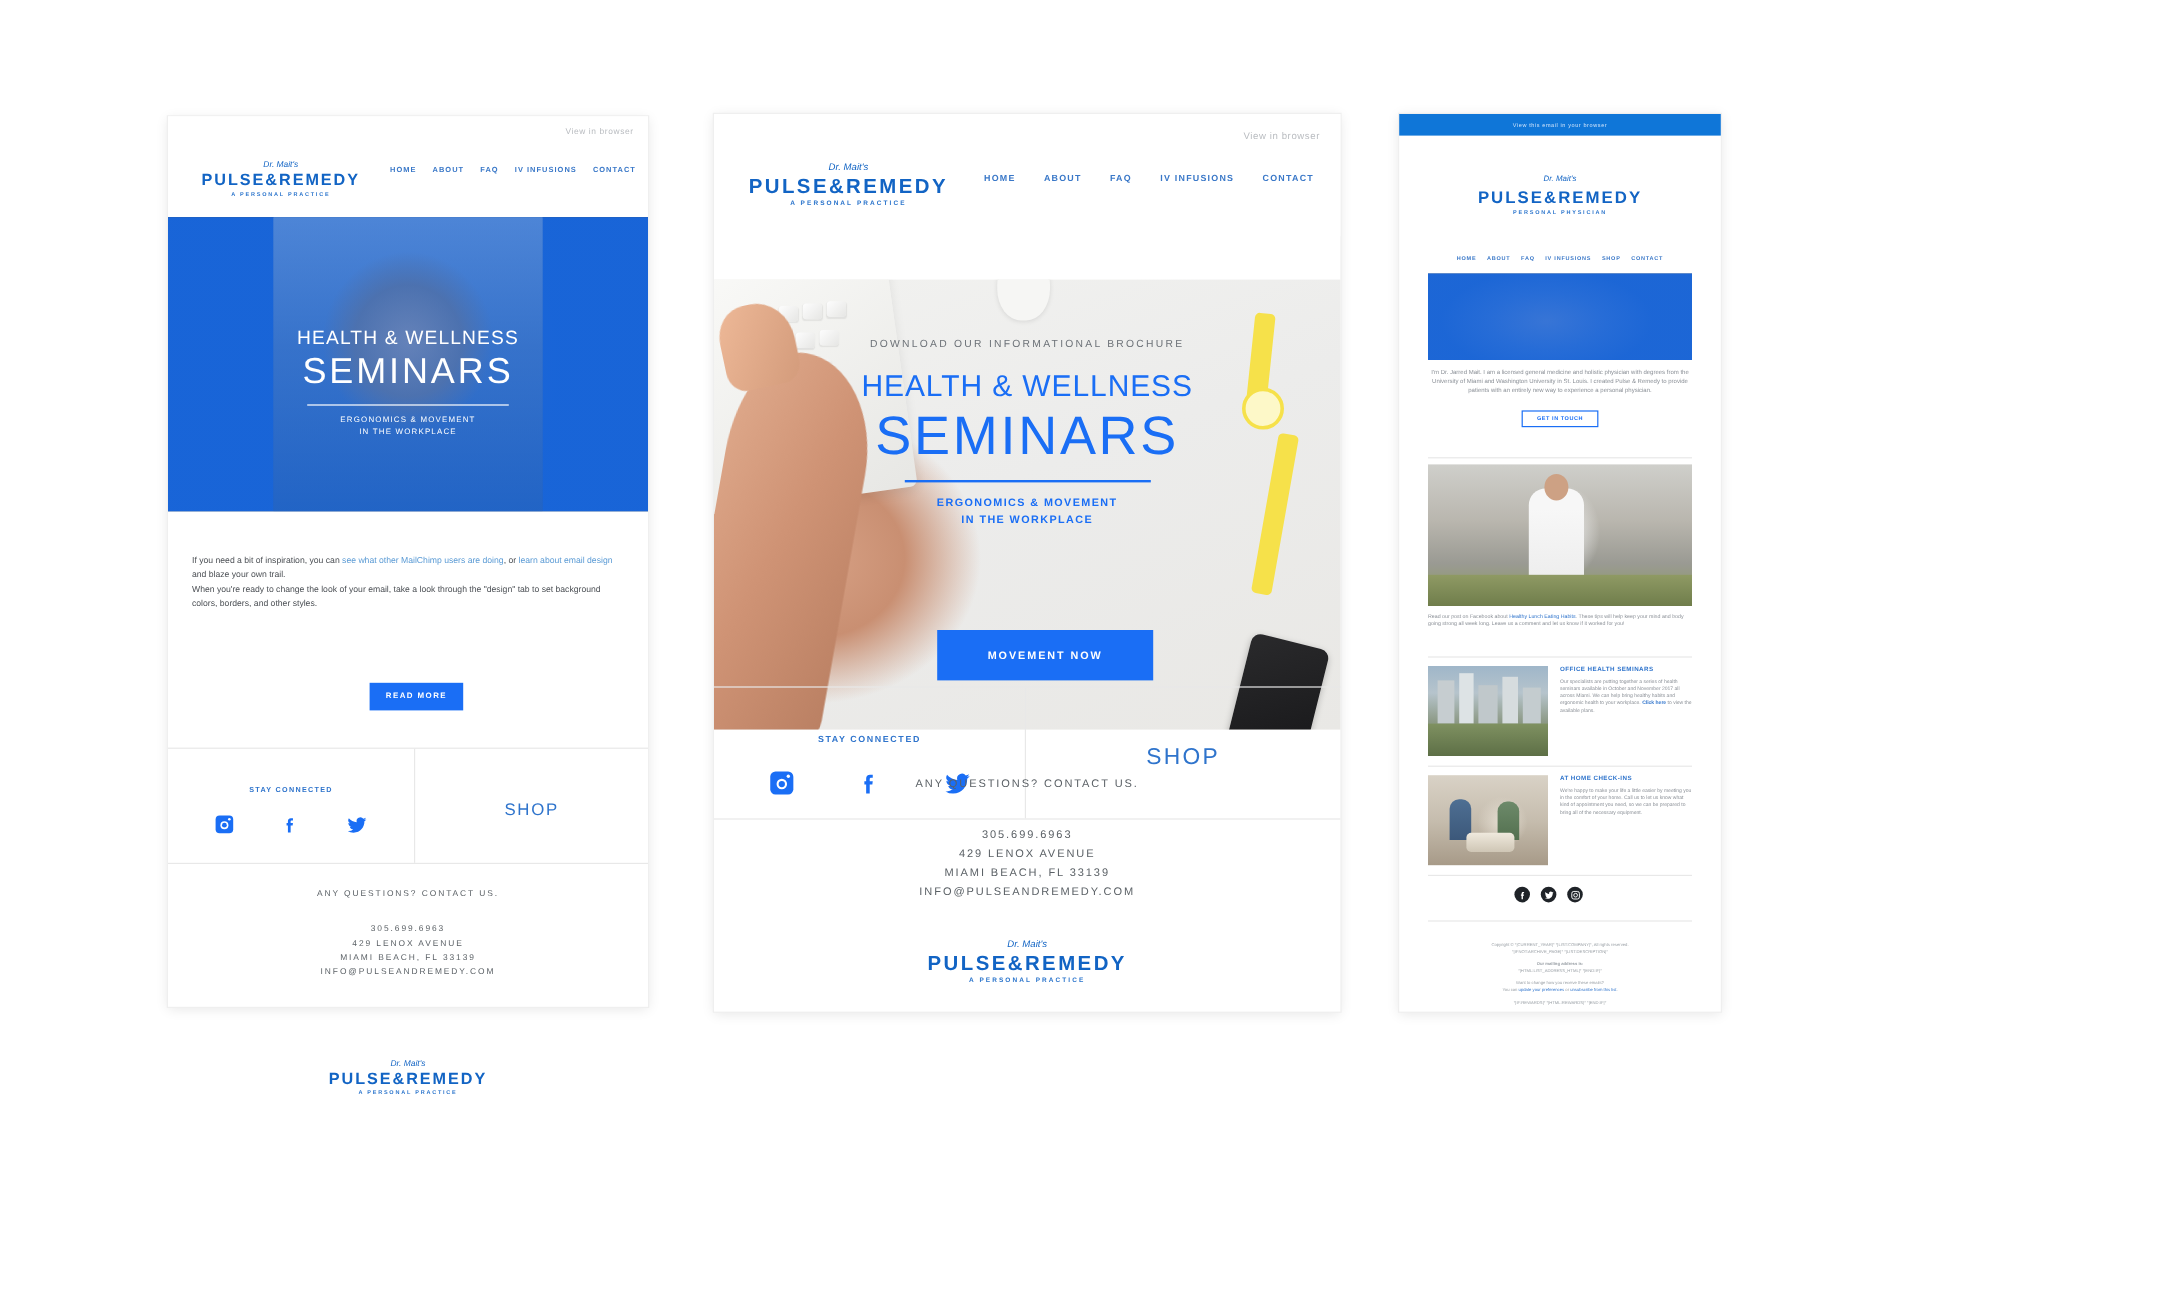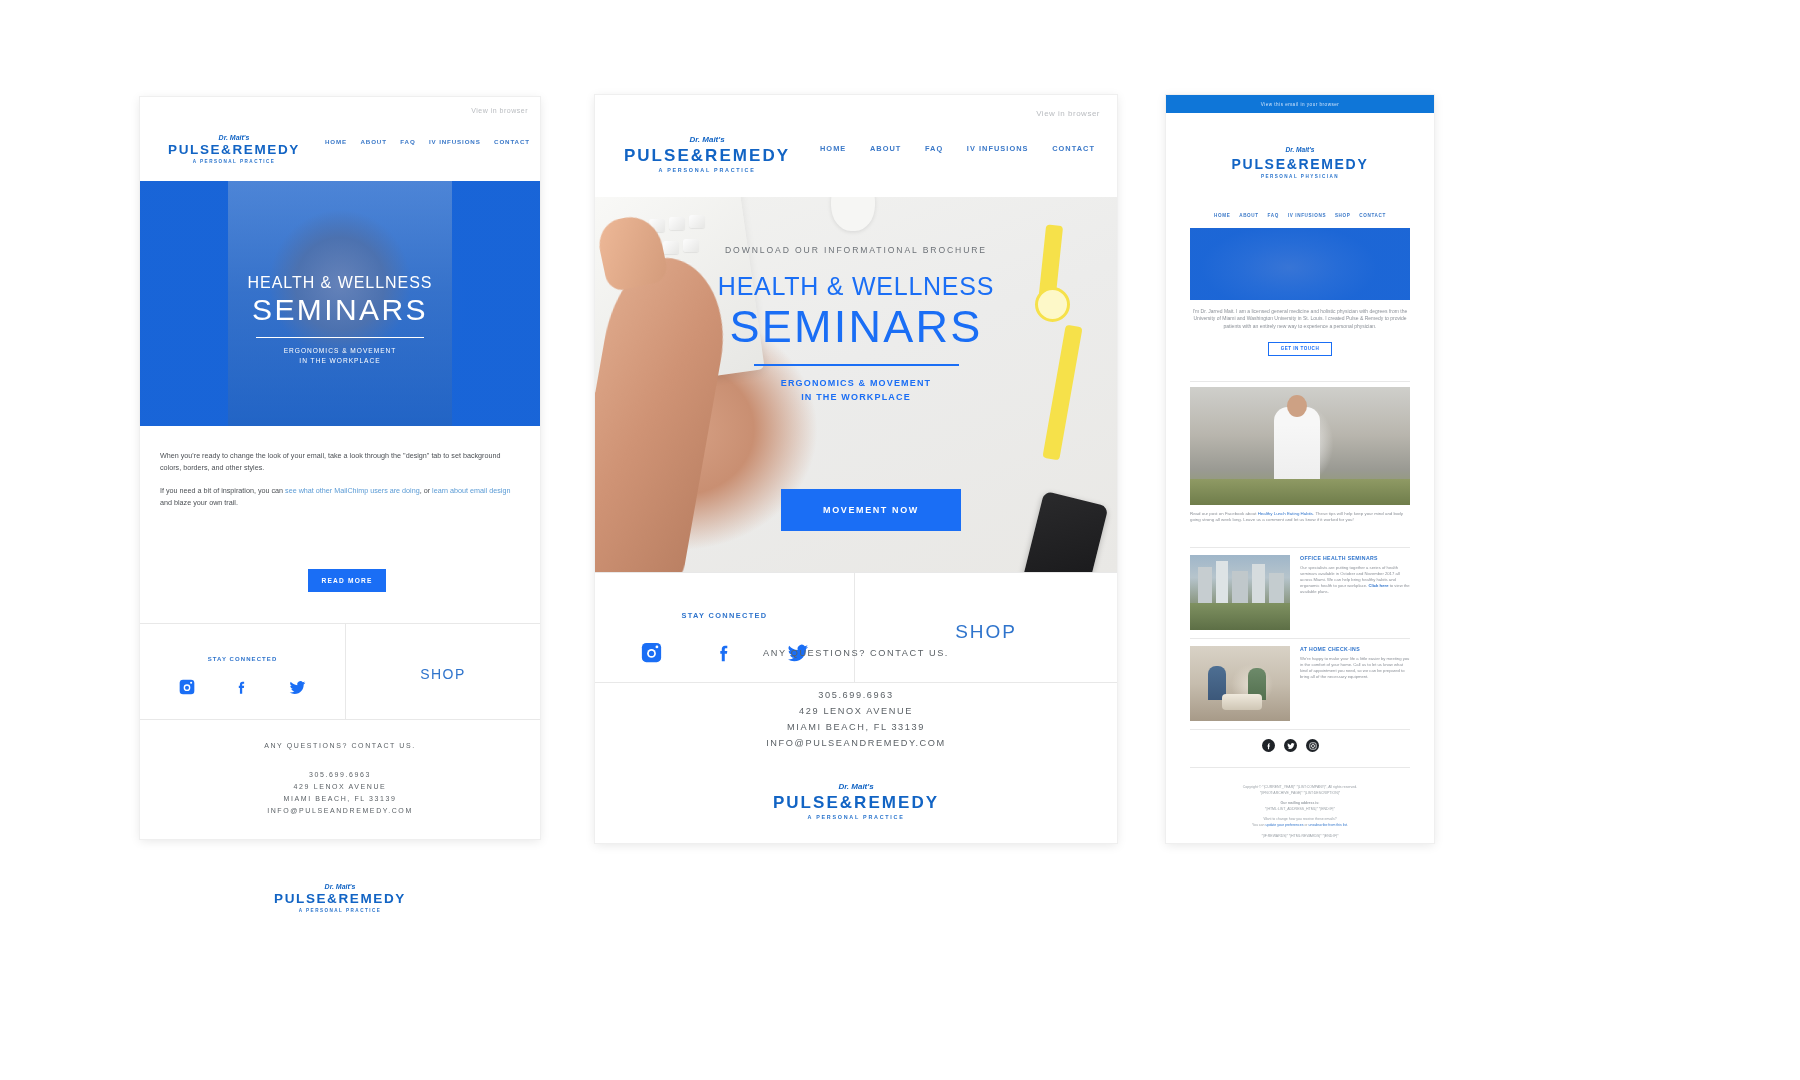--- a/index.html
+++ b/index.html
@@ -9,34 +9,34 @@
     font-family: "Liberation Sans", sans-serif;
     overflow: hidden;
   }
   #stage { position: relative; width: 1800px; height: 1080px; background:#fff; }
 
   
   .panel { position: absolute; background:#fff;
            box-shadow: 0 0 0 1px #efefef, 0 2px 10px rgba(0,0,0,.10); }
   .viewinbrowser { color:#b9bcc0; letter-spacing:.5px; }
   .logo-wrap { text-align:center; line-height:1; }
-  .logo-dr { color:#1264c4; font-weight:bold; font-style:italic; }
+  .logo-dr { color:#1264c4; font-weight:normal; font-style:italic; }
   .logo-main { color:#1264c4; font-weight:bold; letter-spacing:.12em; }
   .logo-sub { color:#2a74cc; letter-spacing:.32em; font-weight:bold; }
   .nav { display:flex; align-items:center; }
   .nav a { color:#3a78c8; text-decoration:none; letter-spacing:.14em; font-weight:bold; }
   .divider-h { background:#e8e8e8; height:1px; width:100%; }
 
   
   .photo-desk {
     background:
       radial-gradient(ellipse 38% 46% at 16% 62%, #d7a185 0%, #c98f72 38%, rgba(201,143,114,0) 70%),
       radial-gradient(ellipse 26% 34% at 9% 22%, #e9e9e7 0%, rgba(233,233,231,0) 72%),
       linear-gradient(160deg,#f2f2f0 0%,#ececeb 45%,#e9e8e5 100%);
-    position: relative; overflow: hidden;
+    position: relative; overflow: hidden; margin-top: 36px;
   }
   .kbd { position:absolute; background:linear-gradient(135deg,#fdfdfd,#e6e6e4);
          border-radius:3px; box-shadow:0 1px 1px rgba(0,0,0,.07); }
   .phone-shape { position:absolute; background:linear-gradient(150deg,#2a2a2c,#141416);
                  border-radius:8px; box-shadow:0 2px 6px rgba(0,0,0,.25); }
   .watch-shape { position:absolute; background:#f6e14a; border-radius:4px; }
   .watch-face { position:absolute; background:#fdf8c8; border-radius:50%;
                 border:3px solid #f6e14a; }
   .mouse-shape { position:absolute; background:#f6f6f4; border-radius:50% 50% 45% 45%;
                  box-shadow:0 1px 4px rgba(0,0,0,.10); }
@@ -123,22 +123,22 @@
       <div class="hero-txt" style="top:93px;">
         <div style="font-size:16px;letter-spacing:.06em;">HEALTH &amp; WELLNESS</div>
         <div style="font-size:30px;letter-spacing:.08em;font-weight:300;margin-top:1px;">SEMINARS</div>
         <div style="width:168px;height:1px;background:#fff;margin:10px auto 9px;"></div>
         <div style="font-size:6.6px;letter-spacing:.15em;">ERGONOMICS &amp; MOVEMENT</div>
         <div style="font-size:6.6px;letter-spacing:.15em;margin-top:3px;">IN THE WORKPLACE</div>
       </div>
     </div>
 
     <div style="position:absolute;left:0;top:329px;width:100%;height:131px;padding:24px 20px 0;">
+      <p style="font-size:7.2px;color:#4c5055;line-height:1.65;margin-top:11px;"><span>If you need a bit of inspiration, you can </span><a style="color:#5b9bd5;text-decoration:none;">see what other MailChimp users are doing</a><span>, or </span><a style="color:#5b9bd5;text-decoration:none;">learn about email design</a><span> and blaze your own trail.</span></p>
       <p style="font-size:7.2px;color:#4c5055;line-height:1.65;">When you're ready to change the look of your email, take a look through the "design" tab to set background colors, borders, and other styles.</p>
-      <p style="font-size:7.2px;color:#4c5055;line-height:1.65;margin-top:11px;"><span>If you need a bit of inspiration, you can </span><a style="color:#5b9bd5;text-decoration:none;">see what other MailChimp users are doing</a><span>, or </span><a style="color:#5b9bd5;text-decoration:none;">learn about email design</a><span> and blaze your own trail.</span></p>
     </div>
 
     <div class="btn-blue" style="position:absolute;left:168px;top:472px;width:78px;height:23px;font-size:6.6px;">
       <span>READ MORE</span>
     </div>
 
     <div class="divider-h" style="position:absolute;left:0;top:526px;"></div>
 
     <div style="position:absolute;left:0;top:527px;width:100%;height:95px;">
       <div style="position:absolute;left:0;top:0;width:205px;height:95px;">

